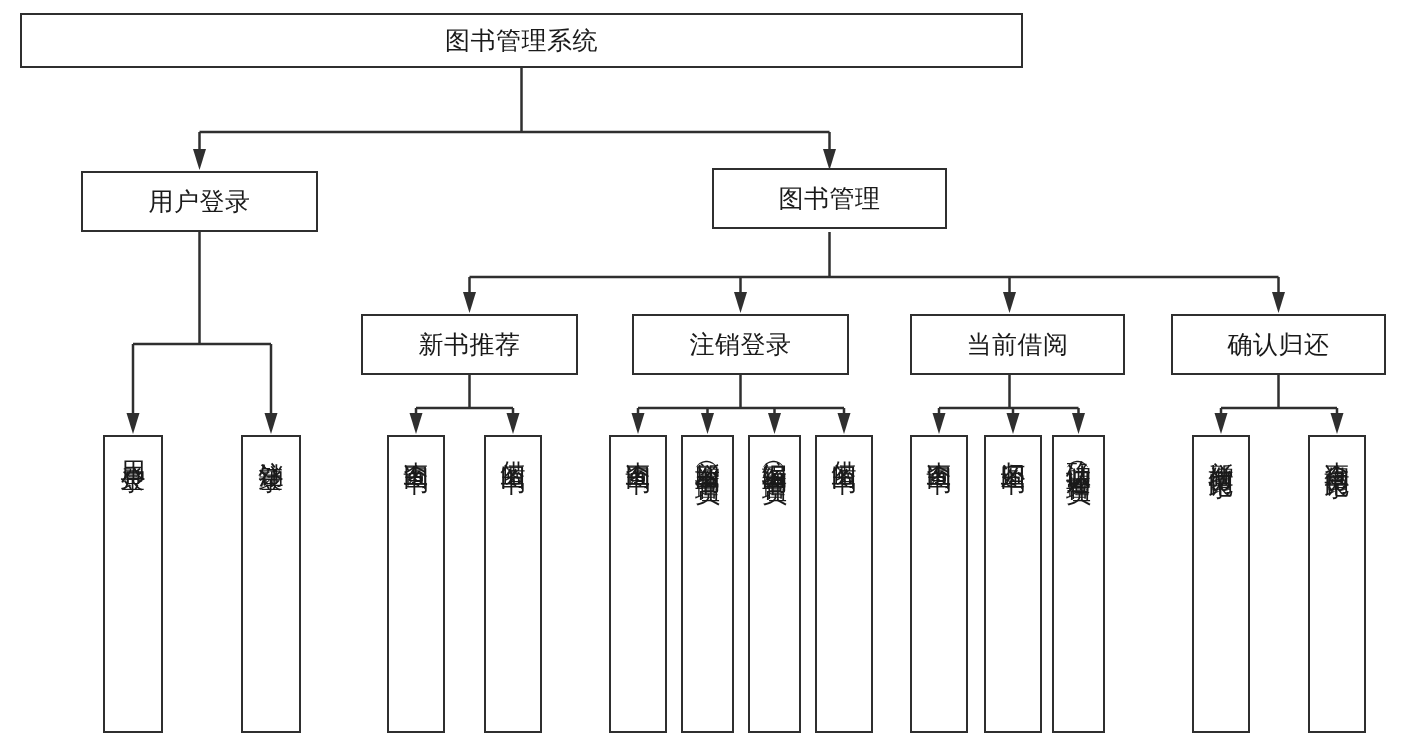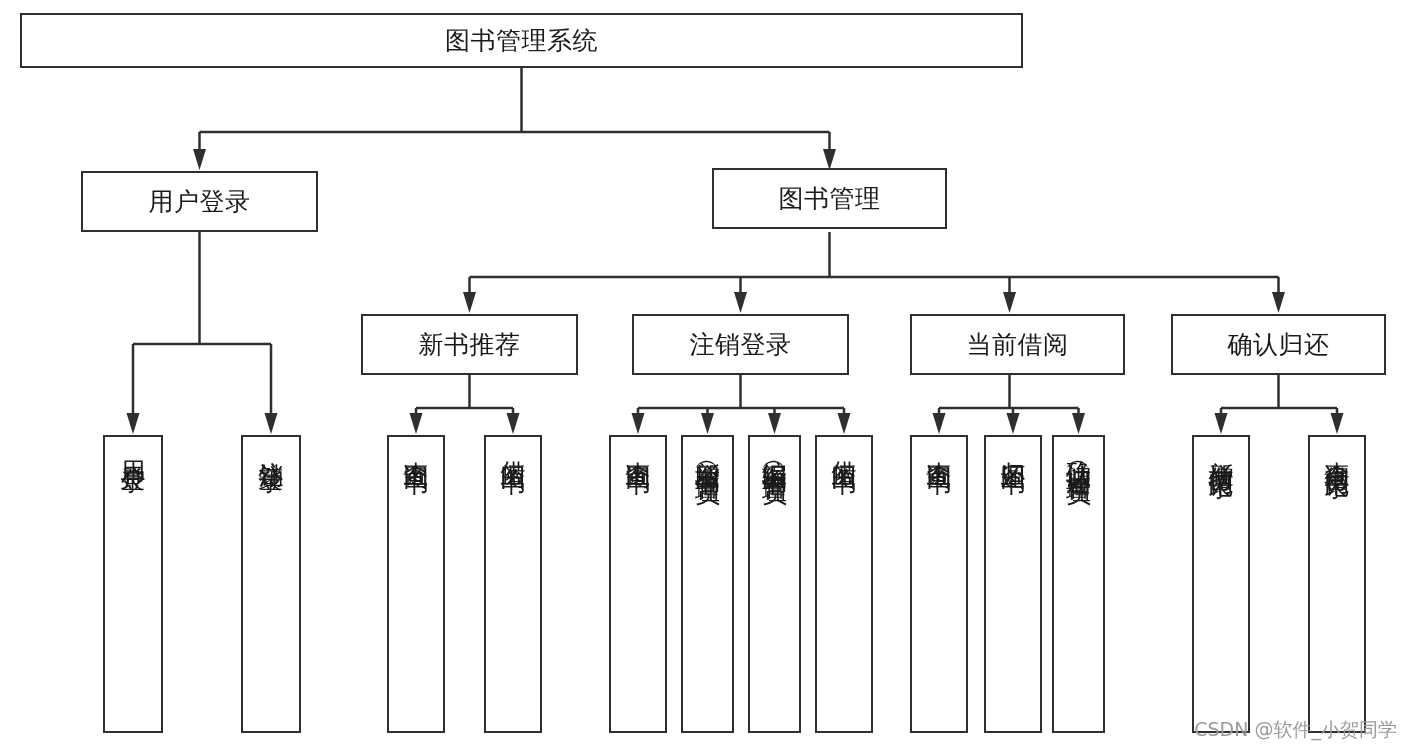--- a/index.html
+++ b/index.html
@@ -188,14 +188,13 @@
       <div class="node v" style="left: 1052px; top: 435px; width: 53px; height: 298px;">
         <span class="label">确认归还（管理员）</span>
       </div>
       <div class="node v" style="left: 1192px; top: 435px; width: 58px; height: 298px;">
         <span class="label">新增借阅记录</span>
       </div>
       <div class="node v" style="left: 1308px; top: 435px; width: 58px; height: 298px;">
         <span class="label">查询借阅记录</span>
       </div>
     </div>
-  <div class="watermark">CSDN @软件_小贺同学</div>
 </div>
 
 </body></html>

